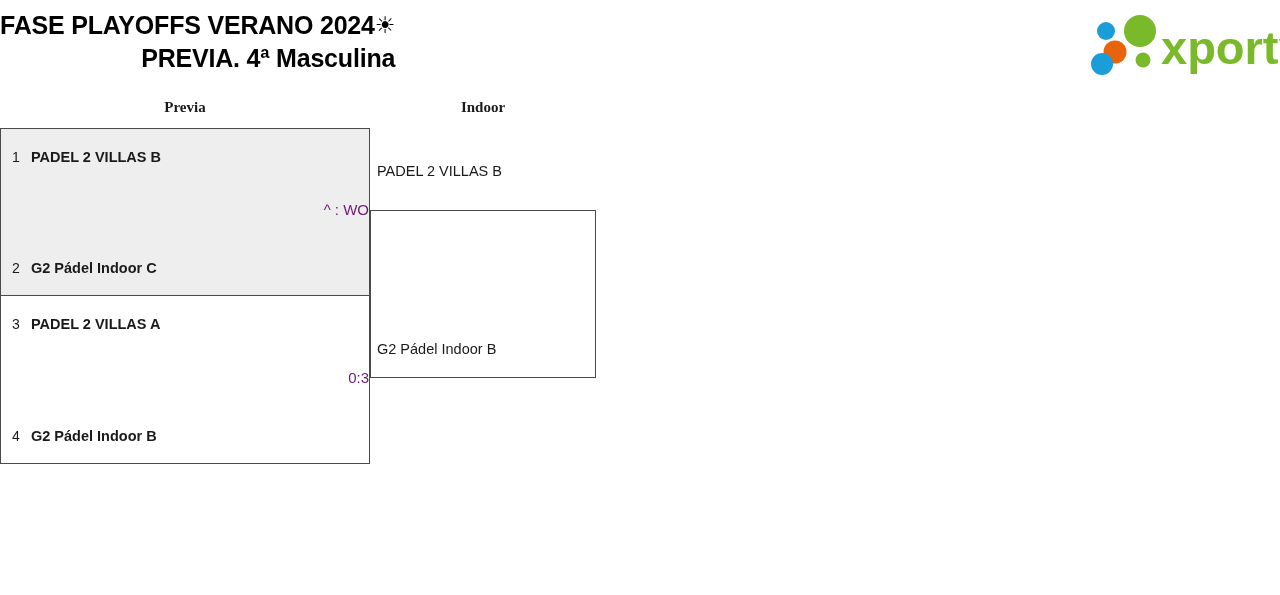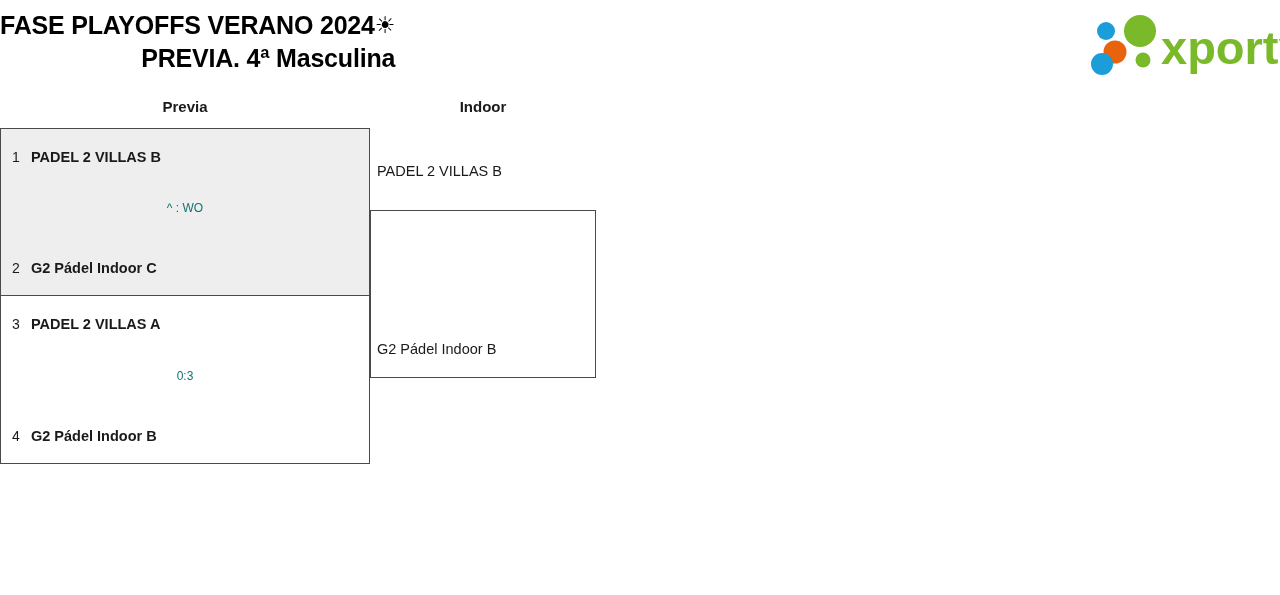--- a/index.html
+++ b/index.html
@@ -66,20 +66,21 @@
     width: 1280px;
     height: 505px;
   }
   .round-header {
     position: absolute;
     font-size: 15px;
     font-weight: bold;
     color: #1a1a1a;
     text-align: center;
     line-height: 18px;
+    font-family: Liberation Serif, serif;
   }
   #round-header-previa { left: 0px;   top: 8px;  width: 370px; }
   #round-header-final  { left: 370px; top: 8px;  width: 226px; }
 
   .match-box {
     position: absolute;
     box-sizing: border-box;
     border: 1px solid #4a4a4a;
     background: #ffffff;
   }
@@ -108,23 +109,23 @@
     margin-left: 7px;
     color: #1a1a1a;
     font-weight: bold;
   }
   .team-row.winner .team-name { font-weight: bold; }
 
   .score-line {
     position: absolute;
     left: 0;
     width: 100%;
-    text-align: center;
-    font-size: 12px;
-    color: #0f766e;
+    text-align: right;
+    font-size: 15px;
+    color: #701a75;
     white-space: nowrap;
   }
 
   
   #match-previa-1 { left: 0px; top: 38px;  width: 370px; height: 168px; }
   #match-previa-2 { left: 0px; top: 205px; width: 370px; height: 169px; }
 
   #match-previa-1 .row-top    { top: 17px; }
   #match-previa-1 .score-line { top: 72px; }
   #match-previa-1 .row-bottom { top: 128px; }

